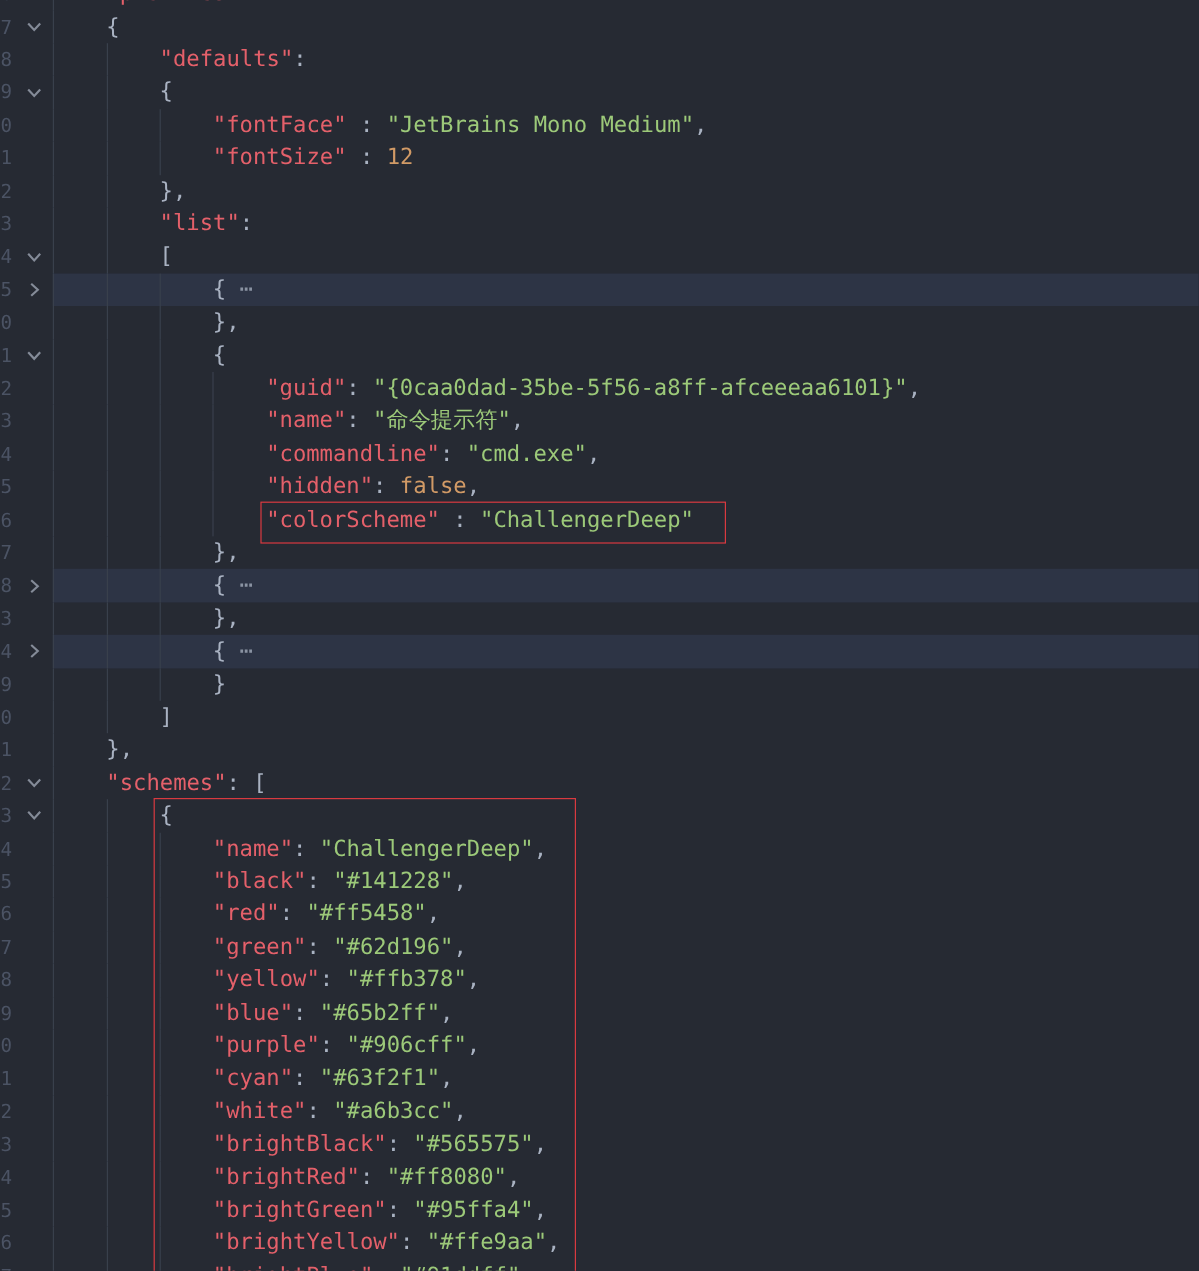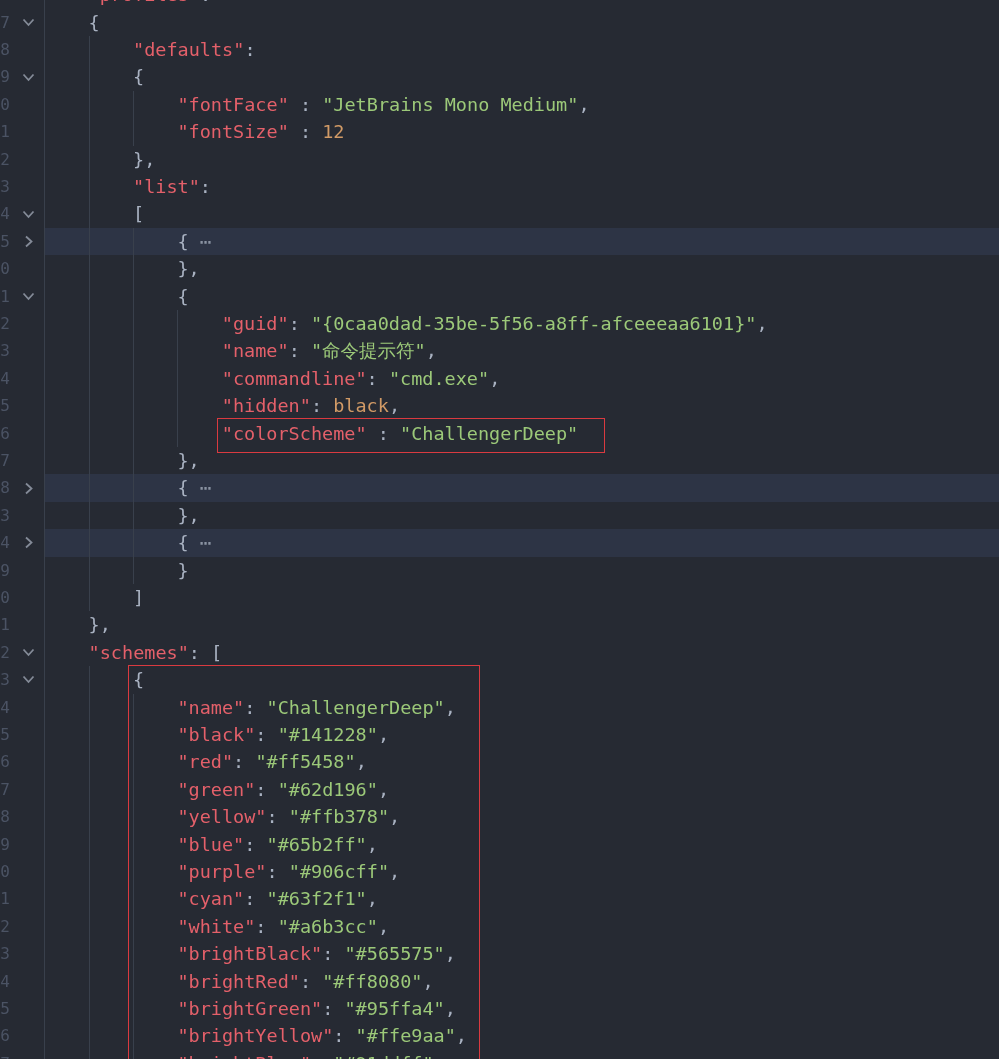--- a/index.html
+++ b/index.html
@@ -166,21 +166,21 @@
         <span class="guide" style="left: 133px;"></span>
         <span class="guide" style="left: 177.4px;"></span>
         <span class="code" style="left: 221.8px;"><span class="seg-key">"commandline"</span><span class="seg-punc">: </span><span class="seg-str">"cmd.exe"</span><span class="seg-punc">,</span></span>
       </div>
       <div class="row" style="top: 392.2px;">
         <span class="lnum">25</span>
         <span class="guide" style="left: 44.2px;"></span>
         <span class="guide" style="left: 88.6px;"></span>
         <span class="guide" style="left: 133px;"></span>
         <span class="guide" style="left: 177.4px;"></span>
-        <span class="code" style="left: 221.8px;"><span class="seg-key">"hidden"</span><span class="seg-punc">: </span><span class="seg-num">black</span><span class="seg-punc">,</span></span>
+        <span class="code" style="left: 221.8px;"><span class="seg-key">"hidden"</span><span class="seg-punc">: </span><span class="seg-num">false</span><span class="seg-punc">,</span></span>
       </div>
       <div class="row" style="top: 419.6px;">
         <span class="lnum">26</span>
         <span class="guide" style="left: 44.2px;"></span>
         <span class="guide" style="left: 88.6px;"></span>
         <span class="guide" style="left: 133px;"></span>
         <span class="guide" style="left: 177.4px;"></span>
         <span class="code" style="left: 221.8px;"><span class="seg-key">"colorScheme"</span><span class="seg-punc"> : </span><span class="seg-str">"ChallengerDeep"</span></span>
       </div>
       <div class="row" style="top: 447px;">

